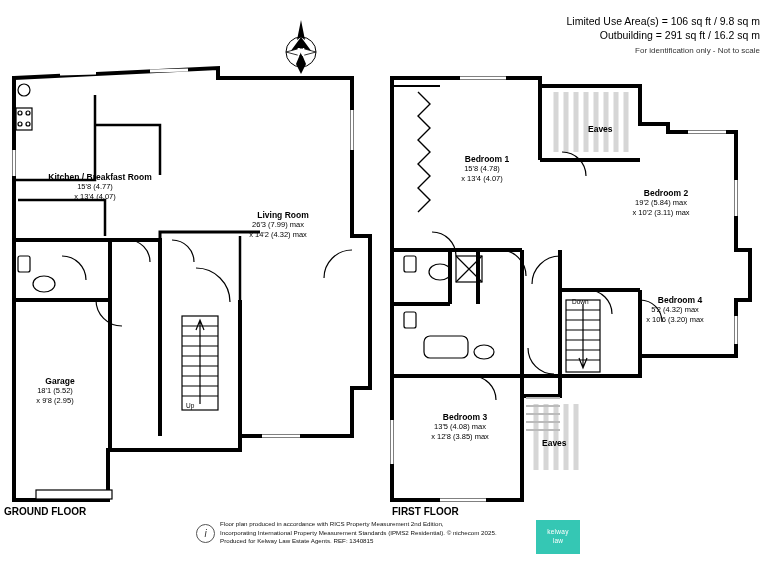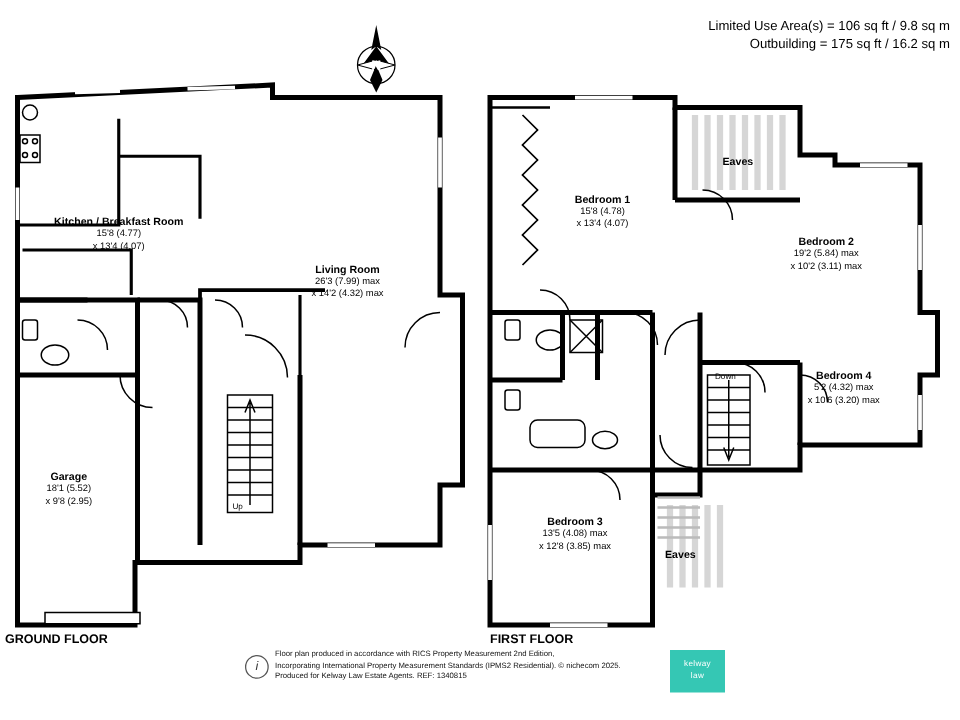--- a/index.html
+++ b/index.html
@@ -12,21 +12,21 @@
     overflow:hidden;
   }
   .plan{position:absolute;left:0;top:0;width:768px;height:576px;}
   .txt{position:absolute;white-space:nowrap;}
   .hdr{
     position:absolute;right:8px;top:14px;
     text-align:right;font-size:10.5px;line-height:14px;
   }
   .hdr .small{font-size:8px;color:#333;margin-top:2px;}
   .floorlabel{font-weight:bold;font-size:10px;}
-  .roomname{font-weight:bold;font-size:8.5px;text-align:center;}
+  .roomname{font-weight:bold;font-size:8.5px;text-align:center;margin-left:10px;}
   .roomdim{font-size:7.5px;text-align:center;}
   .roomblock{position:absolute;text-align:center;line-height:10px;}
   .footer{
     position:absolute;left:196px;top:520px;
     font-size:6.2px;line-height:8.5px;color:#111;
   }
   .footer-icon{
     position:absolute;left:196px;top:524px;
     width:17px;height:17px;border:1px solid #555;border-radius:50%;
     font-size:10px;font-style:italic;text-align:center;line-height:17px;color:#333;
@@ -38,21 +38,22 @@
   }
   .compass{position:absolute;left:272px;top:18px;width:58px;height:58px;}
   .stair-up,.stair-down{font-size:6.5px;}
   svg{display:block;}
 </style>
 </head>
 <body>
 
 <div class="hdr">
   <div>Limited Use Area(s) = 106 sq ft / 9.8 sq m</div>
-  <div>Outbuilding = 175 sq ft / 16.2 sq m</div>
+  <div>Outbuilding = 291 sq ft / 16.2 sq m</div>
+  <div class="small">For identification only - Not to scale</div>
 </div>
 
 <div class="compass">
   <svg width="58" height="58" viewBox="0 0 58 58">
     <circle cx="29" cy="34" r="15" fill="none" stroke="#000" stroke-width="1"></circle>
     <polygon points="29,2 33,22 29,19 25,22" fill="#000"></polygon>
     <polygon points="29,19 40,34 29,30 18,34" fill="#000"></polygon>
     <polygon points="29,30 44,34 29,38 14,34" fill="#ffffff" stroke="#000" stroke-width="0.8"></polygon>
     <polygon points="29,34 34,46 29,56 24,46" fill="#000"></polygon>
     <text x="29" y="38" font-family="Liberation Sans, sans-serif" font-size="11" font-weight="bold" fill="#ffffff" text-anchor="middle">N</text>

